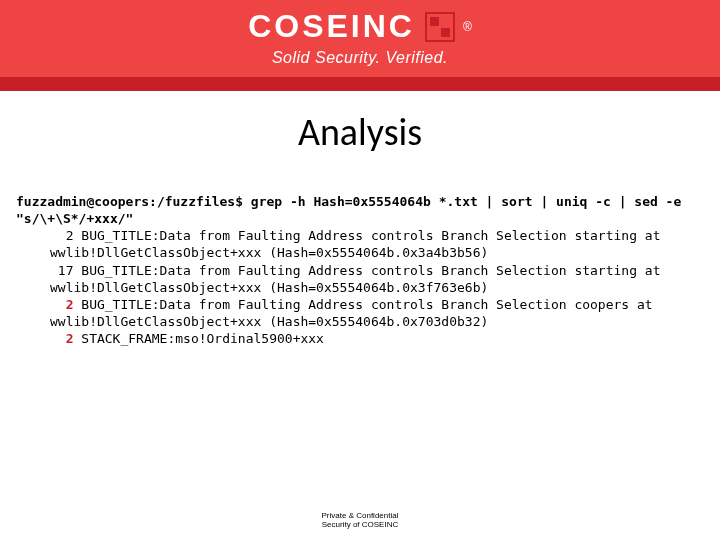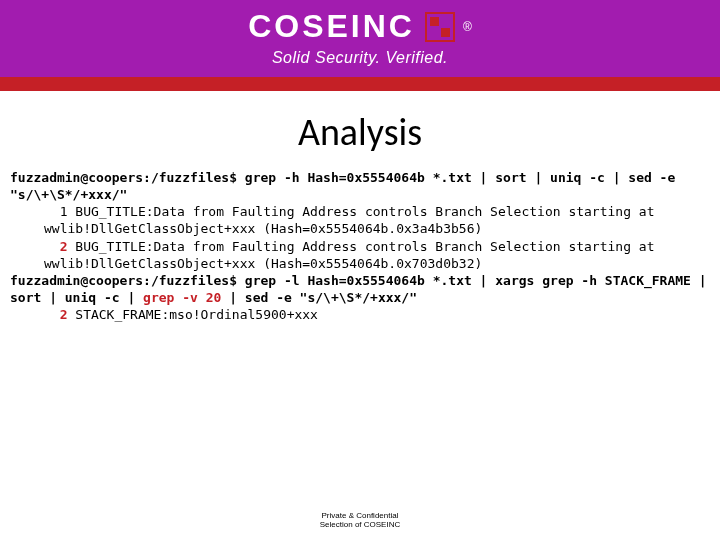--- a/index.html
+++ b/index.html
@@ -1,28 +1,28 @@
 <!DOCTYPE html>
 <html><head>
 <meta charset="utf-8">
 <style>
   * { margin: 0; padding: 0; box-sizing: border-box; }
   html, body { width: 720px; height: 540px; overflow: hidden; font-family: Arial, sans-serif; background: #fff; }
   .slide { width: 720px; height: 540px; position: relative; display: flex; flex-direction: column; }
-  .header-band { background: #a21caf; width: 100%; display: flex; flex-direction: column; align-items: center; padding: 8px 0 10px 0; }
+  .header-band { background: #ef4444; width: 100%; display: flex; flex-direction: column; align-items: center; padding: 8px 0 10px 0; }
   .logo-row { display: flex; align-items: center; gap: 6px; }
   .logo-text { color: #fff; font-size: 32px; font-weight: 700; letter-spacing: 3px; font-family: Arial, sans-serif; }
   .logo-box { width: 30px; height: 30px; border: 2px solid #c52026; position: relative; margin-left: 4px; }
   .logo-box::before { content: ""; position: absolute; top: 3px; left: 3px; width: 9px; height: 9px; background: #c52026; }
   .logo-box::after { content: ""; position: absolute; bottom: 3px; right: 3px; width: 9px; height: 9px; background: #c52026; }
   .reg { color: #fff; font-size: 12px; margin-left: 2px; vertical-align: top; }
   .tagline { color: #fff; font-size: 16px; font-style: italic; margin-top: 4px; letter-spacing: 0.5px; }
   .red-bar { background: #c52026; height: 14px; width: 100%; }
   .title { font-size: 38px; font-family: Calibri, Arial, sans-serif; color: #000; text-align: center; margin: 18px 0 14px 0; font-weight: 400; }
-  .code-block { font-family: "Lucida Console", Consolas, monospace; font-size: 13px; line-height: 1.32; padding: 0 10px; color: #000; }
+  .code-block { font-family: "Lucida Console", Consolas, monospace; font-size: 13px; line-height: 1.32; padding: 0 16px; color: #000; margin-top: 24px; }
   .code-line { white-space: pre-wrap; word-break: break-word; }
   .indent1 { padding-left: 34px; }
   .prompt { font-weight: 700; }
   .cmd { font-weight: 700; }
   .hl { color: #c52026; font-weight: 700; }
   .footer { position: absolute; bottom: 10px; left: 0; width: 100%; text-align: center; font-size: 8px; line-height: 1.2; color: #000; font-weight: 400; }
 </style>
 </head>
 <body>
 
@@ -35,24 +35,24 @@
       <span class="reg">®</span>
     </div>
     <div class="tagline">Solid Security. Verified.</div>
   </div>
   <div class="red-bar"></div>
 
   <div class="title">Analysis</div>
 
   <div class="code-block">
     <div class="code-line"><span class="prompt">fuzzadmin@coopers:/fuzzfiles$</span><span class="cmd"> grep -h Hash=0x5554064b *.txt | sort | uniq -c | sed -e "s/\+\S*/+xxx/"</span></div>
-    <div class="code-line indent1">  1 BUG_TITLE:Data from Faulting Address controls Branch Selection starting at wwlib!DllGetClassObject+xxx (Hash=0x5554064b.0x3a4b3b56)</div>
-    <div class="code-line indent1"><span>  </span><span class="hl">2</span><span> BUG_TITLE:Data from Faulting Address controls Branch Selection starting at wwlib!DllGetClassObject+xxx (Hash=0x5554064b.0x703d0b32)</span></div>
-    <div class="code-line"><span class="prompt">fuzzadmin@coopers:/fuzzfiles$</span><span class="cmd"> grep -l Hash=0x5554064b *.txt | xargs grep -h STACK_FRAME | sort | uniq -c | </span><span class="hl cmd">grep -v 20</span><span class="cmd"> | sed -e "s/\+\S*/+xxx/"</span></div>
+    <div class="code-line indent1">  2 BUG_TITLE:Data from Faulting Address controls Branch Selection starting at wwlib!DllGetClassObject+xxx (Hash=0x5554064b.0x3a4b3b56)</div>
+    <div class="code-line indent1"> 17 BUG_TITLE:Data from Faulting Address controls Branch Selection starting at wwlib!DllGetClassObject+xxx (Hash=0x5554064b.0x3f763e6b)</div>
+    <div class="code-line indent1"><span>  </span><span class="hl">2</span><span> BUG_TITLE:Data from Faulting Address controls Branch Selection coopers at wwlib!DllGetClassObject+xxx (Hash=0x5554064b.0x703d0b32)</span></div>
     <div class="code-line indent1"><span>  </span><span class="hl">2</span><span> STACK_FRAME:mso!Ordinal5900+xxx</span></div>
   </div>
 
   <div class="footer">
     <div>Private &amp; Confidential</div>
-    <div>Selection of COSEINC</div>
+    <div>Security of COSEINC</div>
   </div>
 
 </div>
 
 </body></html>

